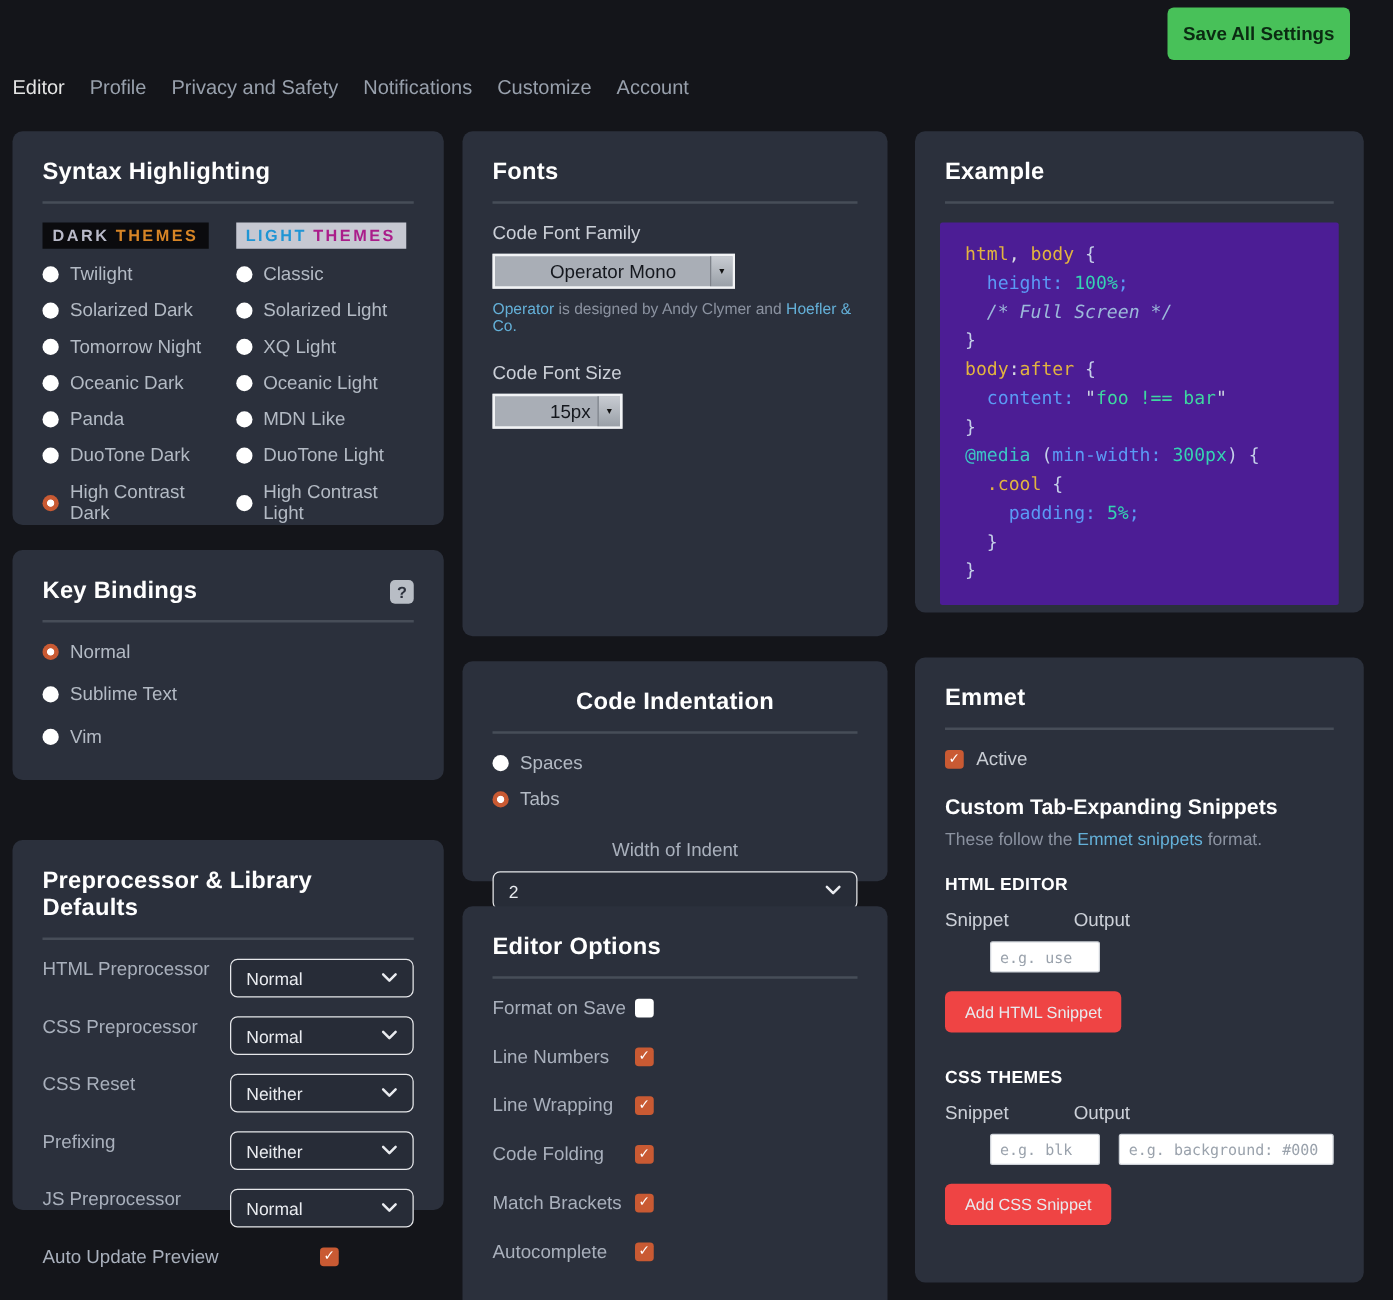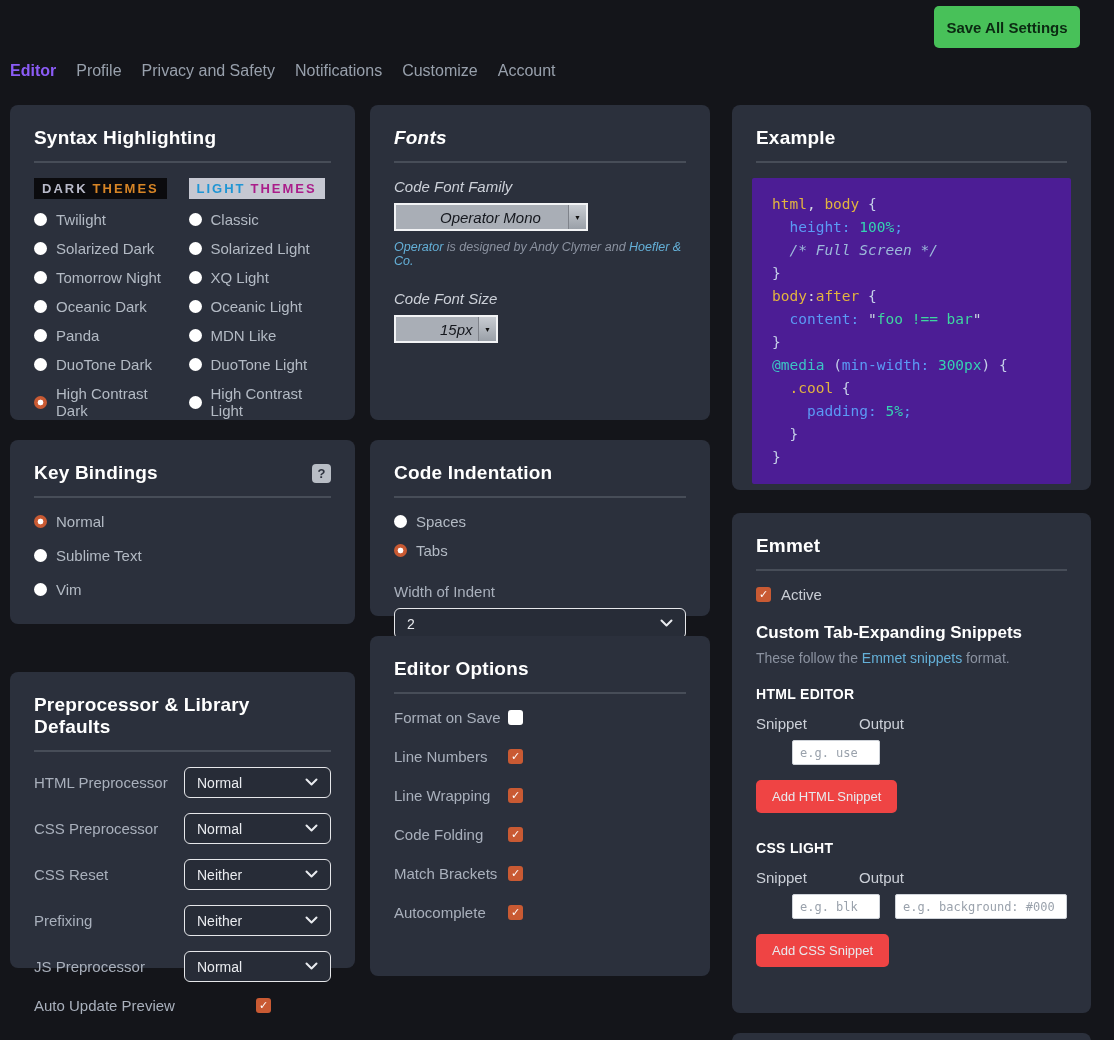--- a/index.html
+++ b/index.html
@@ -12,39 +12,39 @@
   .page{position:relative;width:1114px;height:1040px;}
 
   
   .save-btn{
     position:absolute;top:6px;right:34px;width:146px;height:42px;
     background:var(--save-green,#48c159);color:#0b2a12;border:none;border-radius:5px;
     font-family:inherit;font-size:15px;font-weight:600;cursor:pointer;
   }
   .tabs{position:absolute;left:10px;top:62px;display:flex;gap:20px;align-items:baseline;}
   .tab{font-size:16px;color:#98a0ac;text-decoration:none;cursor:pointer;}
-  .tab.active{color:#8b5cf6;font-weight:700;}
+  .tab.active{color:#e5e5e5;font-weight:400;}
 
   
   .col{position:absolute;top:105px;}
   .col1{left:10px;width:345px;}
   .col2{left:370px;width:340px;}
   .col3{left:732px;width:359px;}
   .card{
     background:#2b303c;border-radius:8px;box-sizing:border-box;
     padding:22px 24px;margin-bottom:20px;color:#cfd3da;position:relative;
   }
   .card h2{margin:0;font-size:19px;font-weight:700;color:#ffffff;letter-spacing:.2px;}
   .divider{height:2px;background:#474d58;margin:12px 0 15px;}
   .card.partial{height:40px;margin:0;}
 
   
   .h-syntax{height:315px;} .h-keys{height:184px;} .h-pre{height:296px;margin-top:48px;}
-  .h-fonts{height:315px;font-style:italic;} .h-indent{height:176px;} .h-eopts{height:340px;}
-  .h-example{height:385px;margin-bottom:23px;} .h-emmet{height:500px;}
+  .h-fonts{height:404px;} .h-indent{height:176px;text-align:center;} .h-eopts{height:340px;}
+  .h-example{height:385px;margin-bottom:36px;} .h-emmet{height:500px;}
 
   
   .theme-cols{display:flex;gap:12px;}
   .theme-col{width:50%;}
   .badge{display:inline-block;font-size:13px;font-weight:700;letter-spacing:2px;padding:3px 8px;margin-bottom:12px;white-space:nowrap;}
   .badge-dark{background:#0b0b0e;}
   .badge-light{background:#c6c8d2;}
   .bd1{color:#b9bac9;} .bd2{color:#d78526;margin-left:5px;}
   .bl1{color:#1f95d4;} .bl2{color:#aa1d8a;margin-left:5px;}
 
@@ -94,21 +94,21 @@
   .tk-str{color:#3ed6a0;} .tk-stq{color:#ccd4e0;} .tk-com{color:#9cb9da;font-style:italic;}
   .tk-atr{color:#3cc5c5;} .tk-pun{color:#d4d8e2;} .tk-brc{color:#c4cfe8;}
   .tk-smc{color:#5b9af5;} .tk-pln{color:#d4d8e2;}
 
   
   .checkbox{width:15px;height:15px;border-radius:3px;background:#ffffff;flex-shrink:0;}
   .checkbox.on{background:var(--accent,#c6532f);display:flex;align-items:center;justify-content:center;}
   .checkbox .check{color:#fff;font-size:11px;font-weight:700;line-height:1;}
 
   
-  .pre-row{display:flex;align-items:center;justify-content:space-between;margin-bottom:15px;}
+  .pre-row{display:flex;align-items:flex-start;justify-content:space-between;margin-bottom:15px;}
   .pre-label{font-size:15px;color:#a9b0bc;}
   .pre-row .select-dark{width:147px;}
   .auto-row{display:flex;align-items:center;margin-top:8px;cursor:pointer;}
   .auto-row .pre-label{width:222px;}
 
   
   .eo-row{display:flex;align-items:center;margin-bottom:22px;cursor:pointer;}
   .eo-label{width:114px;font-size:15px;color:#a9b0bc;}
 
   
@@ -428,21 +428,21 @@
             <div class="snip-labels">
               <span class="snip-label-1">Snippet</span>
               <span>Output</span>
             </div>
             <div class="snip-inputs">
               <input class="snip-input snippet" placeholder="e.g. use" style="">
             </div>
             <button class="add-btn">Add HTML Snippet</button>
           </div>
           <div class="emmet-sec">
-            <h4 class="emmet-sec-h">CSS LIGHT</h4>
+            <h4 class="emmet-sec-h">CSS THEMES</h4>
             <div class="snip-labels">
               <span class="snip-label-1">Snippet</span>
               <span>Output</span>
             </div>
             <div class="snip-inputs">
               <input class="snip-input snippet" placeholder="e.g. blk" style="">
               <input class="snip-input output" placeholder="e.g. background: #000" style="">
             </div>
             <button class="add-btn">Add CSS Snippet</button>
           </div>

